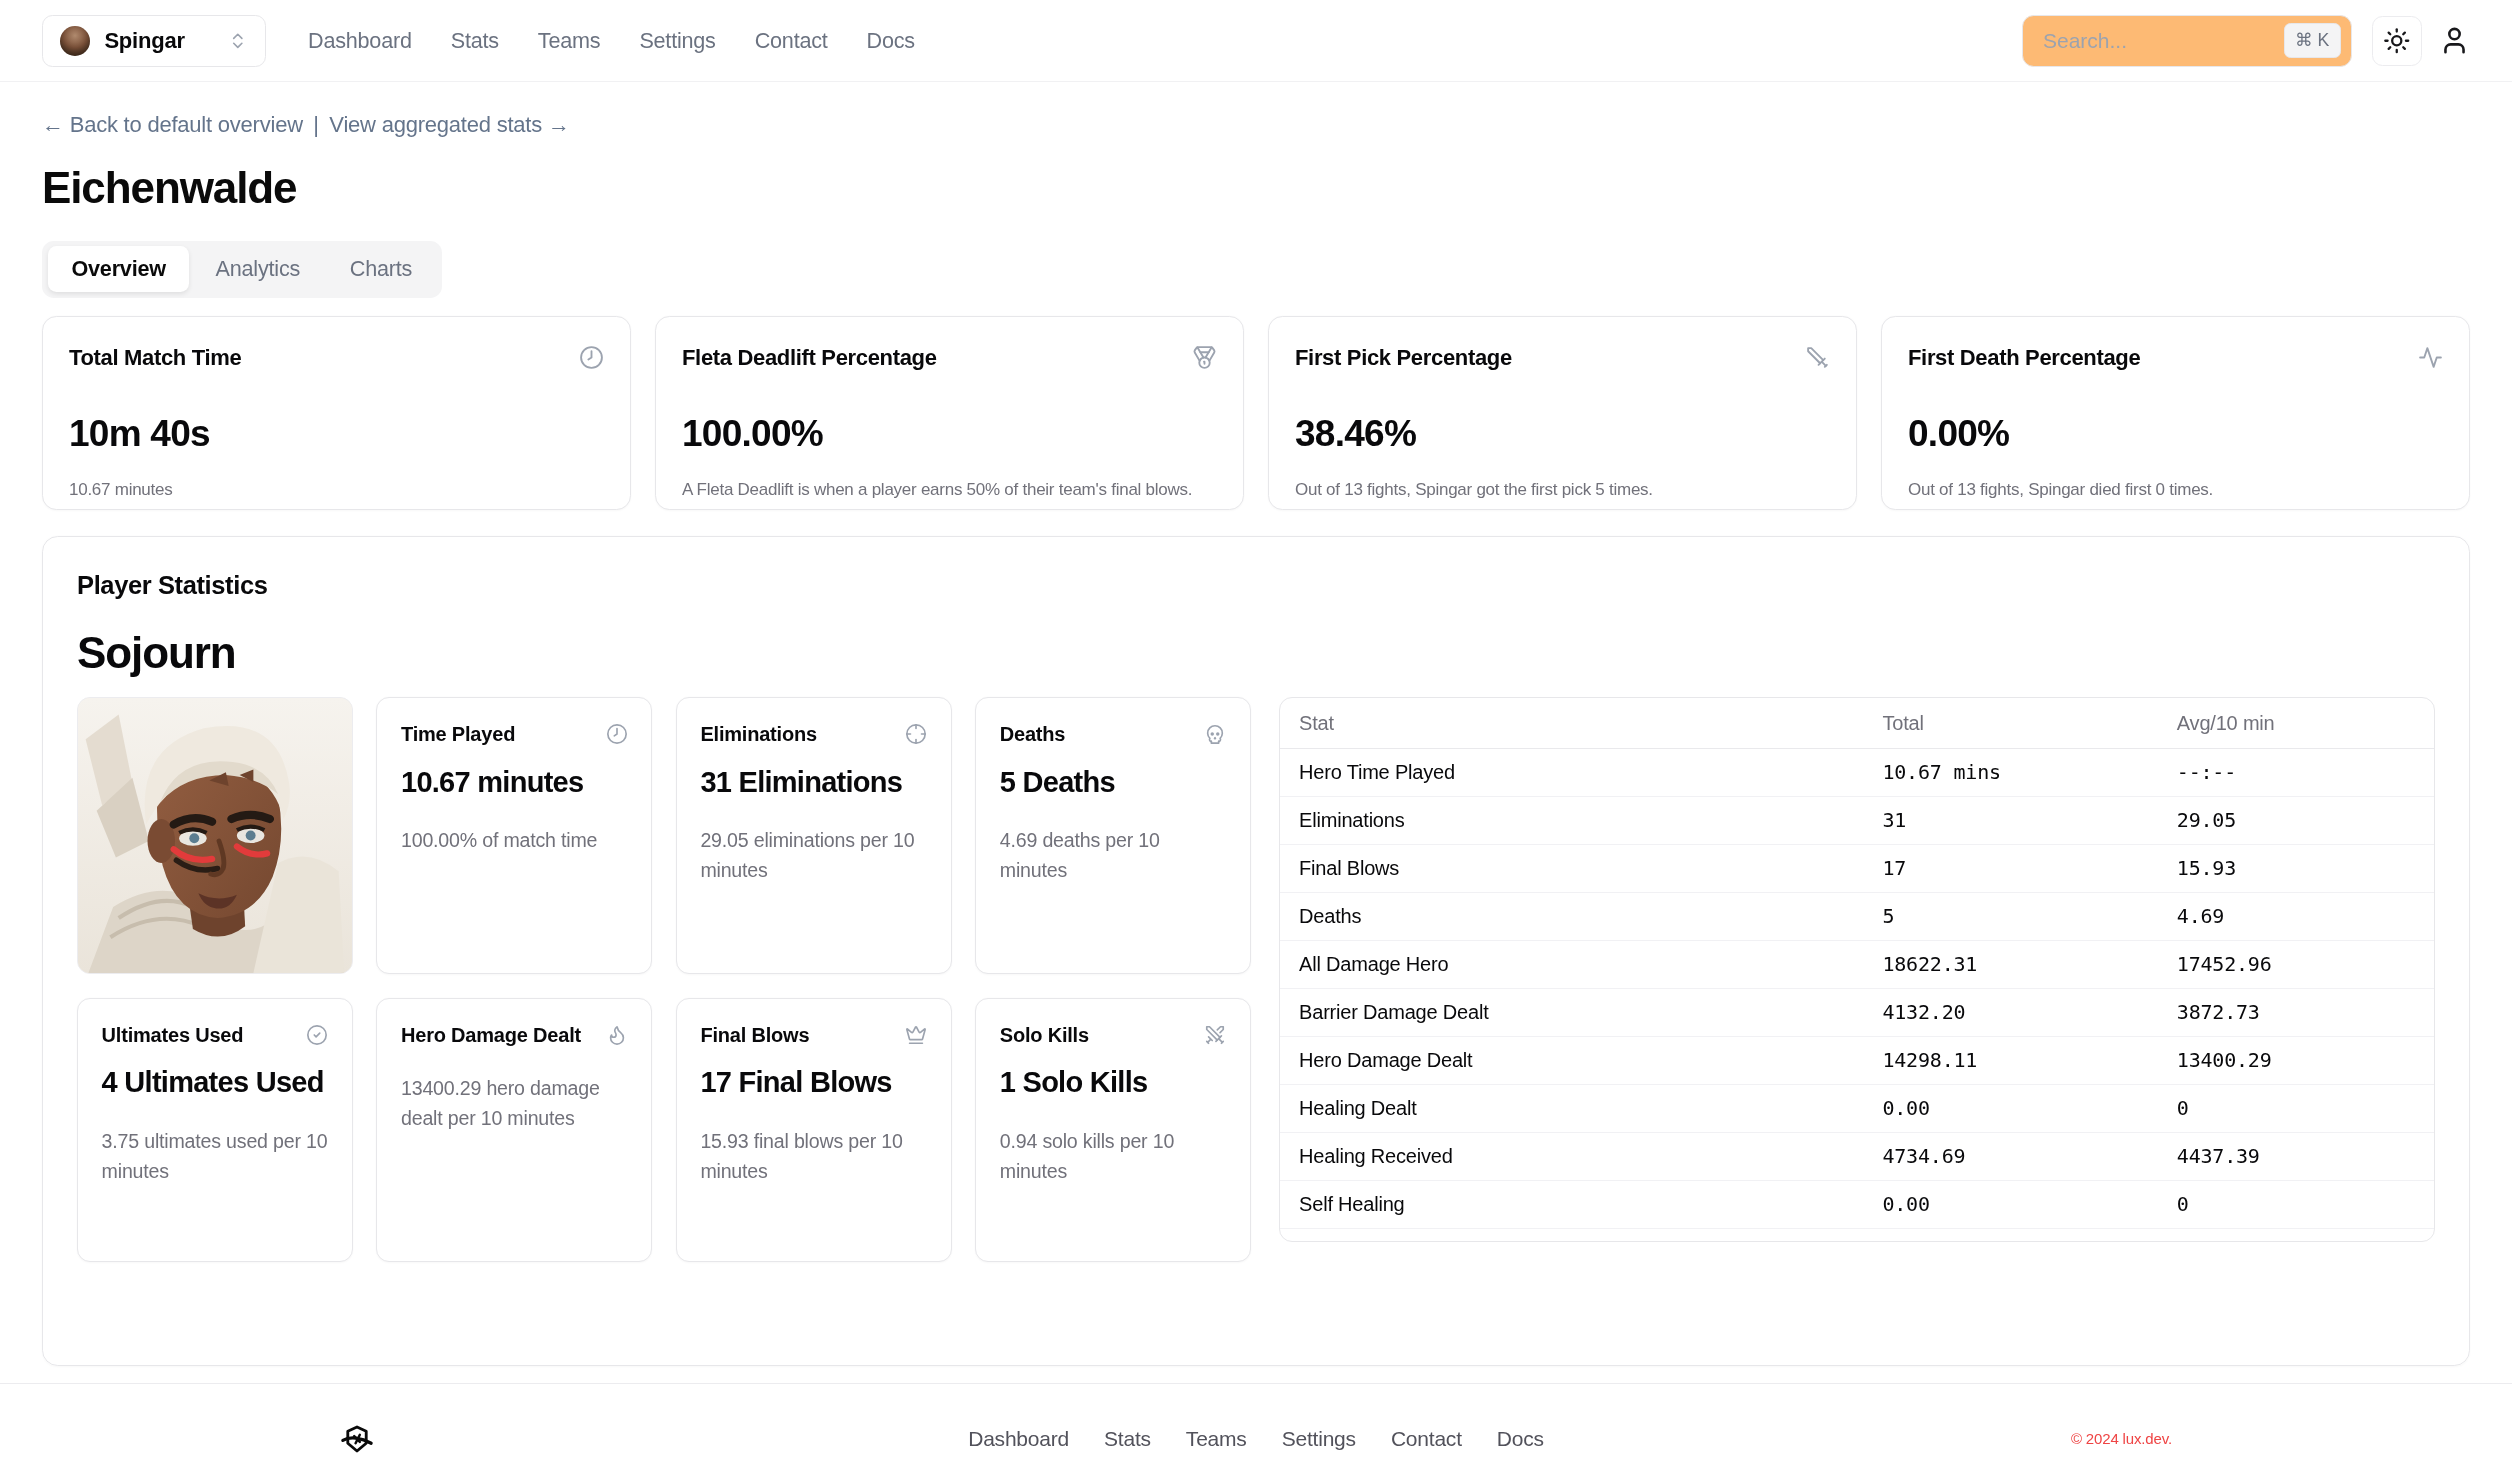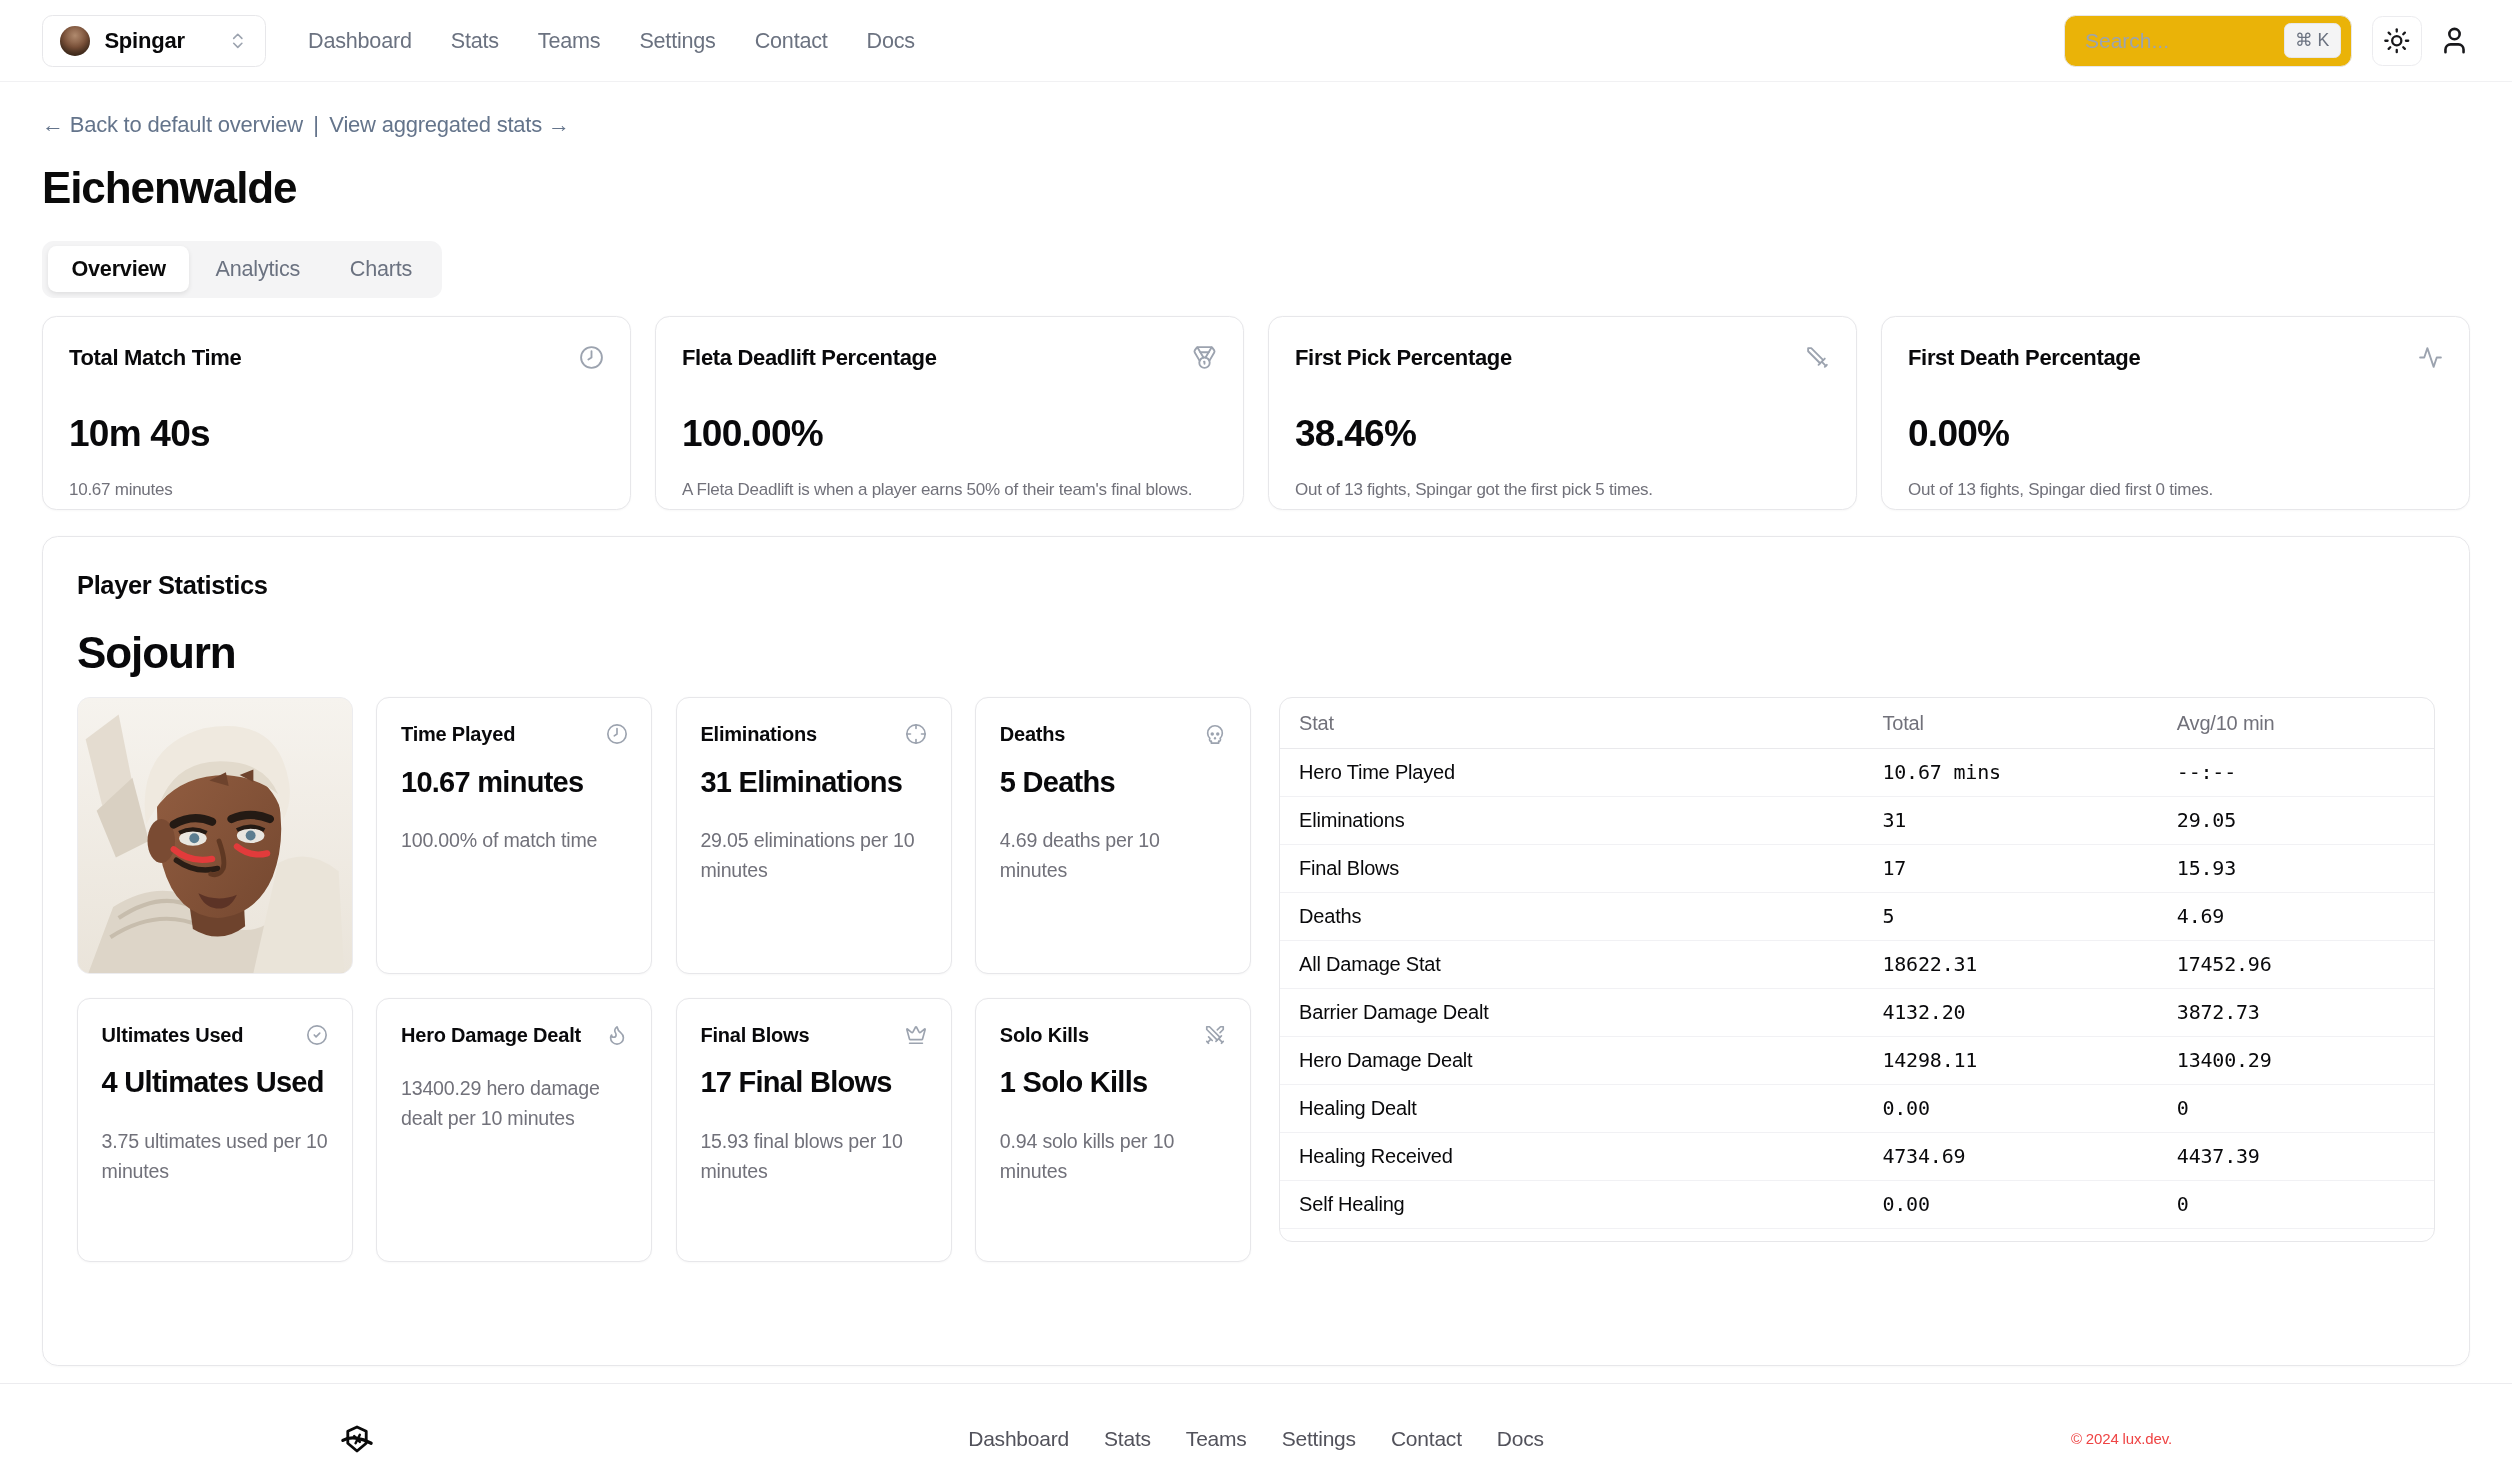--- a/index.html
+++ b/index.html
@@ -13,22 +13,22 @@
   .team-pill { display:flex; align-items:center; gap:14.4px; width:224px; height:52px;
     border:1.3px solid #e7e7ea; border-radius:10.5px; padding:0 17px; cursor:pointer; background:#fff; }
   .team-avatar { width:30px; height:30px; border-radius:50%;
     background:radial-gradient(circle at 50% 32%, #b08a6e 0%, #7a5038 48%, #46301f 85%, #2b1d13 100%);
     box-shadow:inset 0 -5.2px 6.5px rgba(0,0,0,.25); }
   .team-name { font-size:22px; font-weight:700; letter-spacing:-0.01em; }
   .team-pill .chev { margin-left:auto; color:#9ca3af; }
   .nav-links { display:flex; gap:39px; margin-left:42px; }
   .nav-links a { font-size:21.6px; color:#6b7280; text-decoration:none; font-weight:500; letter-spacing:-0.01em; }
   .nav-spacer { flex:1; }
-  .search-box { display:flex; align-items:center; width:288px; height:52px;
-    border:1.3px solid #e7e7ea; border-radius:11.8px; padding:0 10.5px 0 19.6px; background:#eab308; }
+  .search-box { display:flex; align-items:center; width:330px; height:52px;
+    border:1.3px solid #e7e7ea; border-radius:11.8px; padding:0 10.5px 0 19.6px; background:#fdba74; }
   .search-box input { border:none; outline:none; flex:1; font-size:21px; color:#374151;
     font-family:"Liberation Sans", sans-serif; background:transparent; min-width:0; }
   .search-box input::placeholder { color:#9ca3af; }
   .kbd { background:#f4f4f5; border:0.7px solid #e7e7ea; border-radius:6.5px;
     padding:5.9px 10.5px; font-size:17.7px; color:#6b7280; white-space:nowrap; }
   .icon-btn { width:50px; height:50px; border:1.3px solid #ececef; border-radius:10.5px;
     display:grid; place-items:center; margin-left:19.6px; background:#fff; cursor:pointer; }
   .user-btn { margin-left:17px; background:none; border:none; cursor:pointer; }
 
   
@@ -417,21 +417,21 @@
                 <td>Final Blows</td>
                 <td class="num">17</td>
                 <td class="num">15.93</td>
               </tr>
             <tr>
                 <td>Deaths</td>
                 <td class="num">5</td>
                 <td class="num">4.69</td>
               </tr>
             <tr>
-                <td>All Damage Stat</td>
+                <td>All Damage Hero</td>
                 <td class="num">18622.31</td>
                 <td class="num">17452.96</td>
               </tr>
             <tr>
                 <td>Barrier Damage Dealt</td>
                 <td class="num">4132.20</td>
                 <td class="num">3872.73</td>
               </tr>
             <tr>
                 <td>Hero Damage Dealt</td>

